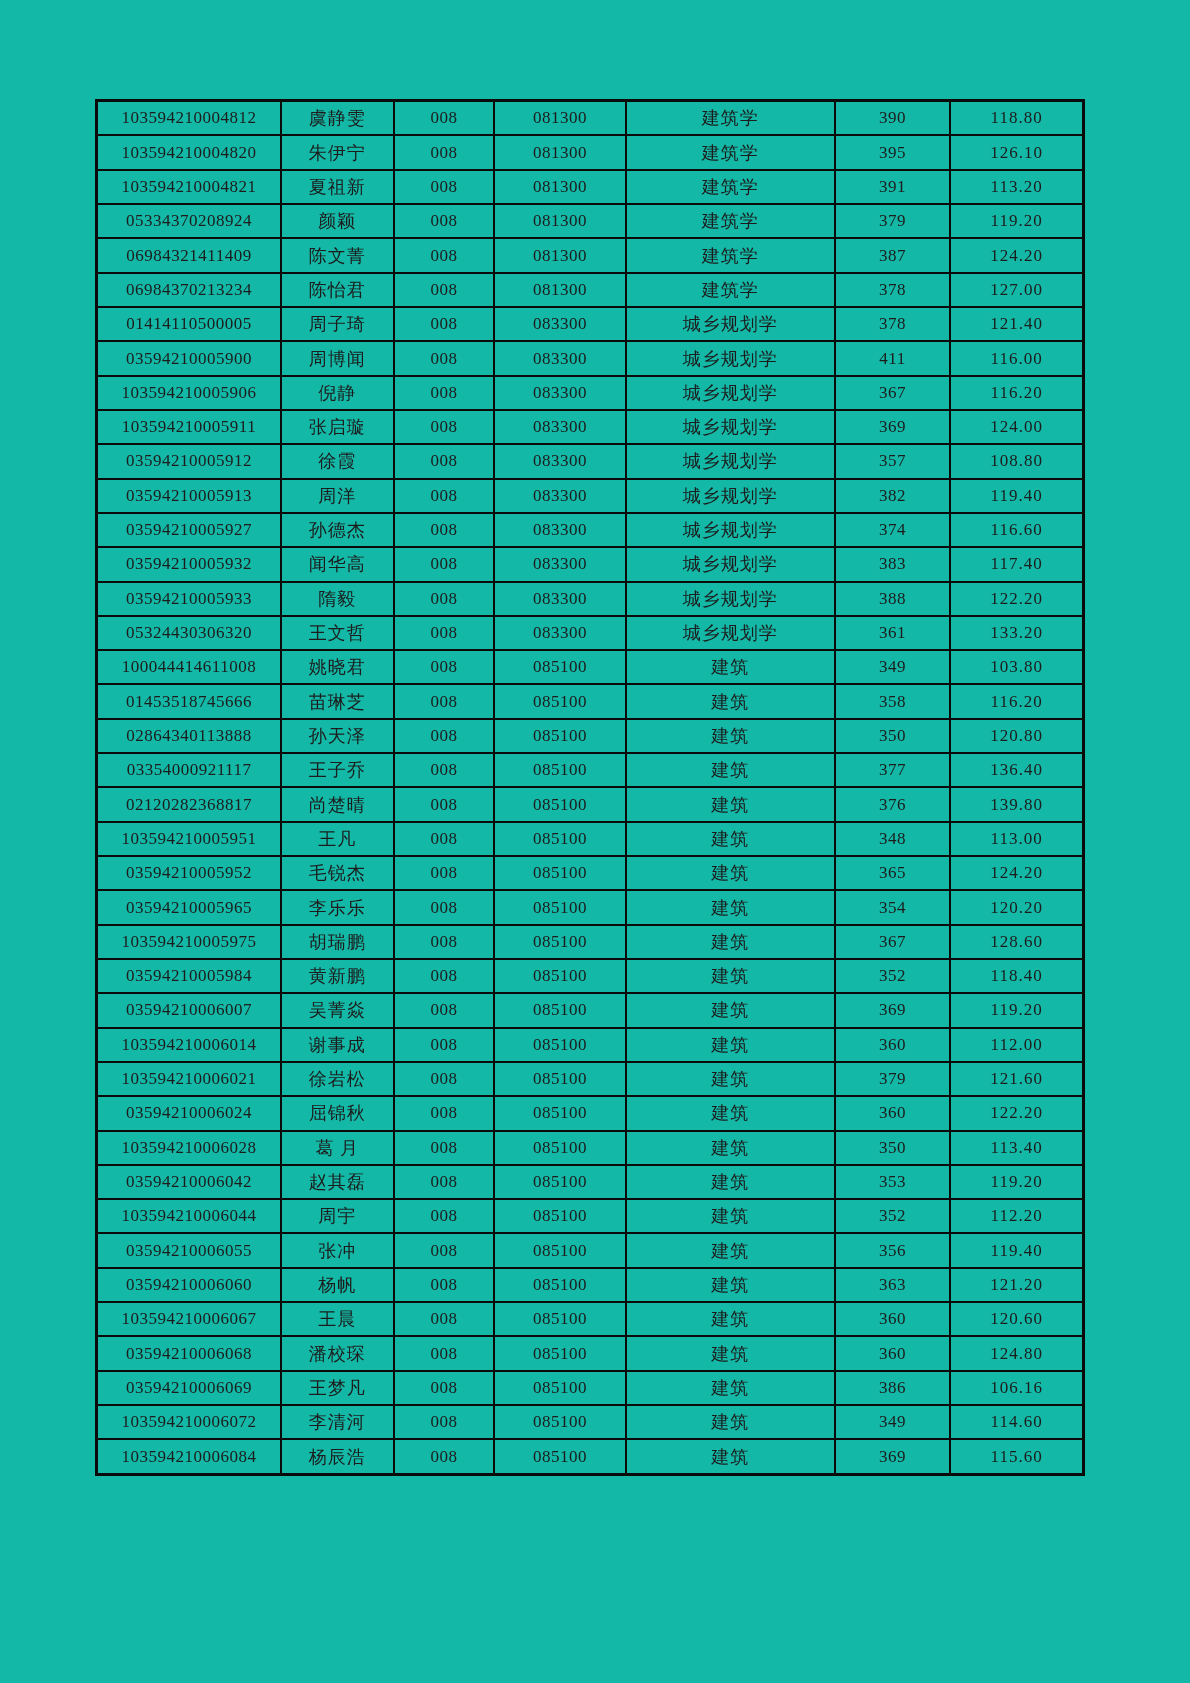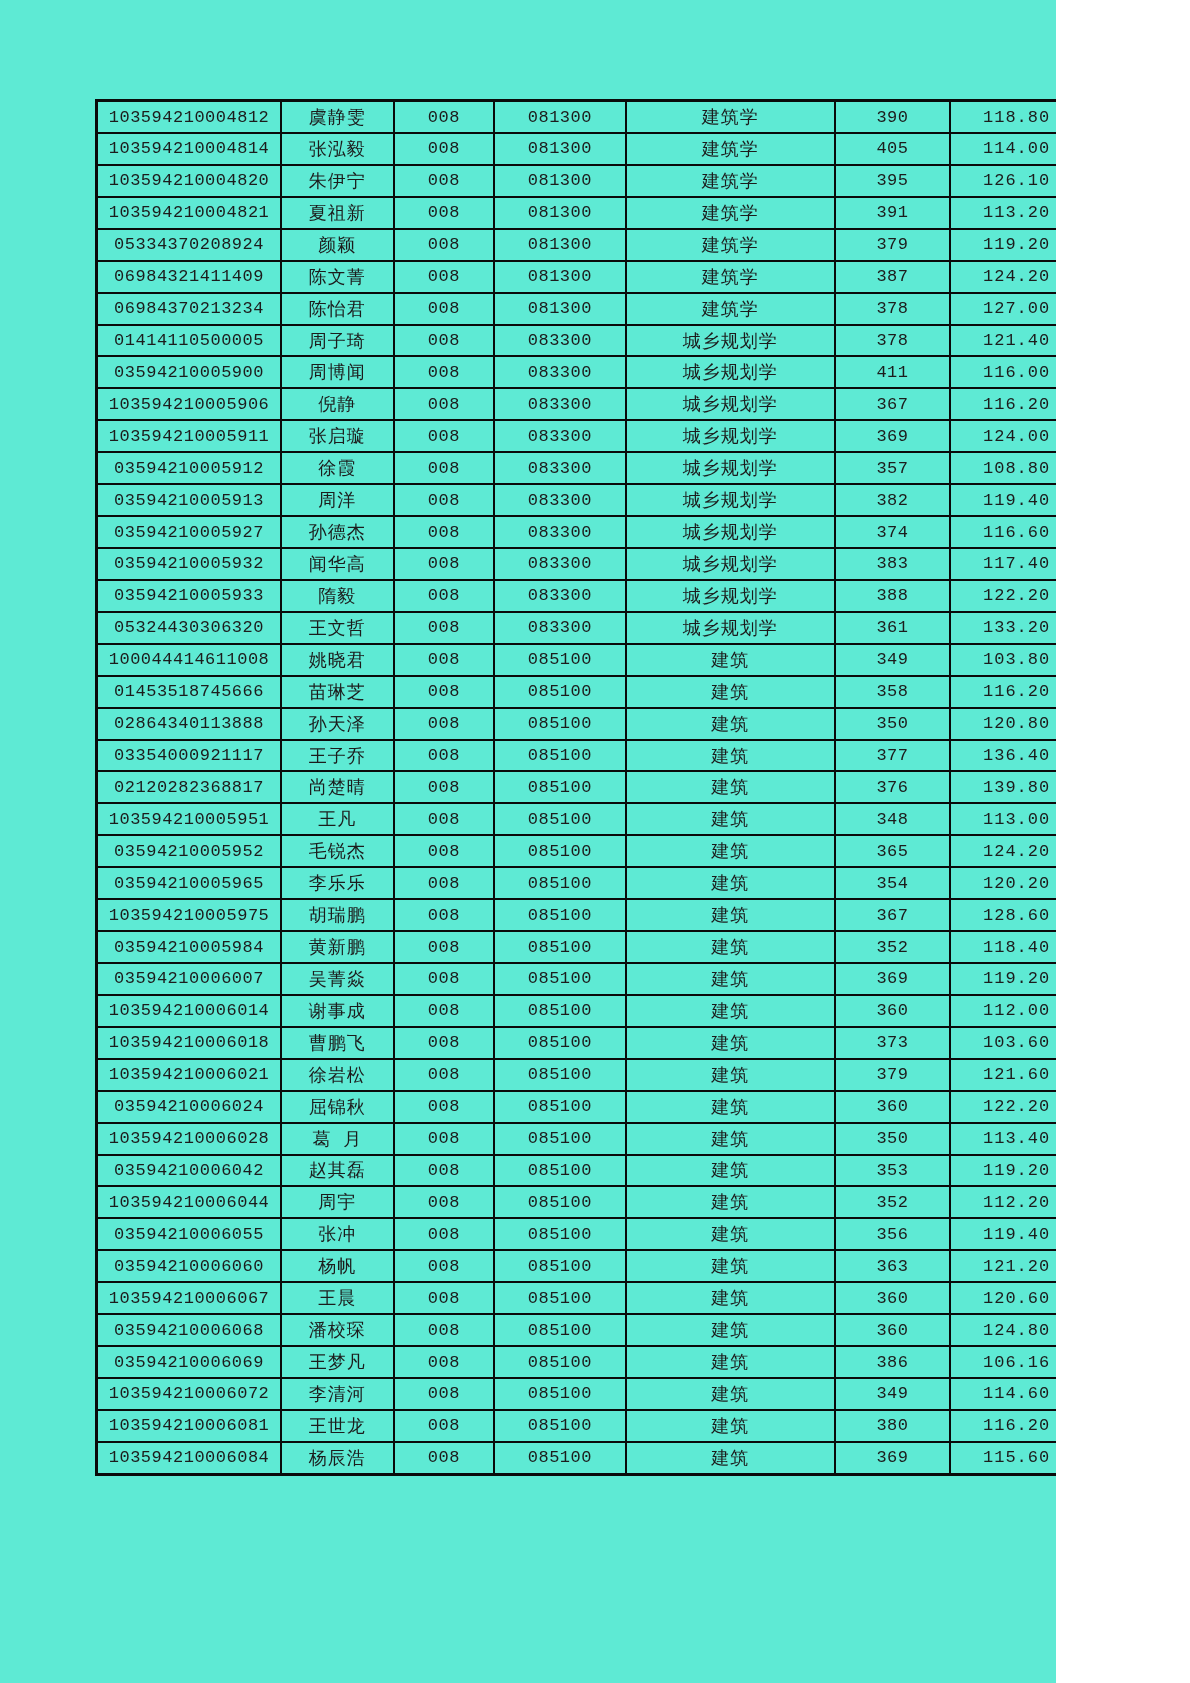--- a/index.html
+++ b/index.html
@@ -2,25 +2,25 @@
 <html><head>
 <meta charset="utf-8">
 <style>
   html, body {
     margin: 0;
     padding: 0;
     background: #ffffff;
   }
   .page {
     position: relative;
-    width: 1056px;
+    width: 1190px;
     height: 1683px;
-    background: #5eead4;
+    background: #14b8a6;
     overflow: hidden;
-    font-family: Liberation Mono, monospace;
+    font-family: Liberation Serif, serif;
     color: #1c1c1c;
   }
   table.score-table {
     position: absolute;
     left: 95px;
     top: 99px;
     width: 990px;
     height: 1377px;
     border-collapse: collapse;
     table-layout: fixed;
@@ -66,29 +66,20 @@
         <tr>
           <td>103594210004812</td>
           <td>虞静雯</td>
           <td>008</td>
           <td>081300</td>
           <td>建筑学</td>
           <td>390</td>
           <td>118.80</td>
         </tr>
         <tr>
-          <td>103594210004814</td>
-          <td>张泓毅</td>
-          <td>008</td>
-          <td>081300</td>
-          <td>建筑学</td>
-          <td>405</td>
-          <td>114.00</td>
-        </tr>
-        <tr>
           <td>103594210004820</td>
           <td>朱伊宁</td>
           <td>008</td>
           <td>081300</td>
           <td>建筑学</td>
           <td>395</td>
           <td>126.10</td>
         </tr>
         <tr>
           <td>103594210004821</td>
@@ -318,29 +309,20 @@
         <tr>
           <td>103594210006014</td>
           <td>谢事成</td>
           <td>008</td>
           <td>085100</td>
           <td>建筑</td>
           <td>360</td>
           <td>112.00</td>
         </tr>
         <tr>
-          <td>103594210006018</td>
-          <td>曹鹏飞</td>
-          <td>008</td>
-          <td>085100</td>
-          <td>建筑</td>
-          <td>373</td>
-          <td>103.60</td>
-        </tr>
-        <tr>
           <td>103594210006021</td>
           <td>徐岩松</td>
           <td>008</td>
           <td>085100</td>
           <td>建筑</td>
           <td>379</td>
           <td>121.60</td>
         </tr>
         <tr>
           <td>03594210006024</td>
@@ -424,29 +406,20 @@
           <td>106.16</td>
         </tr>
         <tr>
           <td>103594210006072</td>
           <td>李清河</td>
           <td>008</td>
           <td>085100</td>
           <td>建筑</td>
           <td>349</td>
           <td>114.60</td>
-        </tr>
-        <tr>
-          <td>103594210006081</td>
-          <td>王世龙</td>
-          <td>008</td>
-          <td>085100</td>
-          <td>建筑</td>
-          <td>380</td>
-          <td>116.20</td>
         </tr>
         <tr>
           <td>103594210006084</td>
           <td>杨辰浩</td>
           <td>008</td>
           <td>085100</td>
           <td>建筑</td>
           <td>369</td>
           <td>115.60</td>
         </tr>

